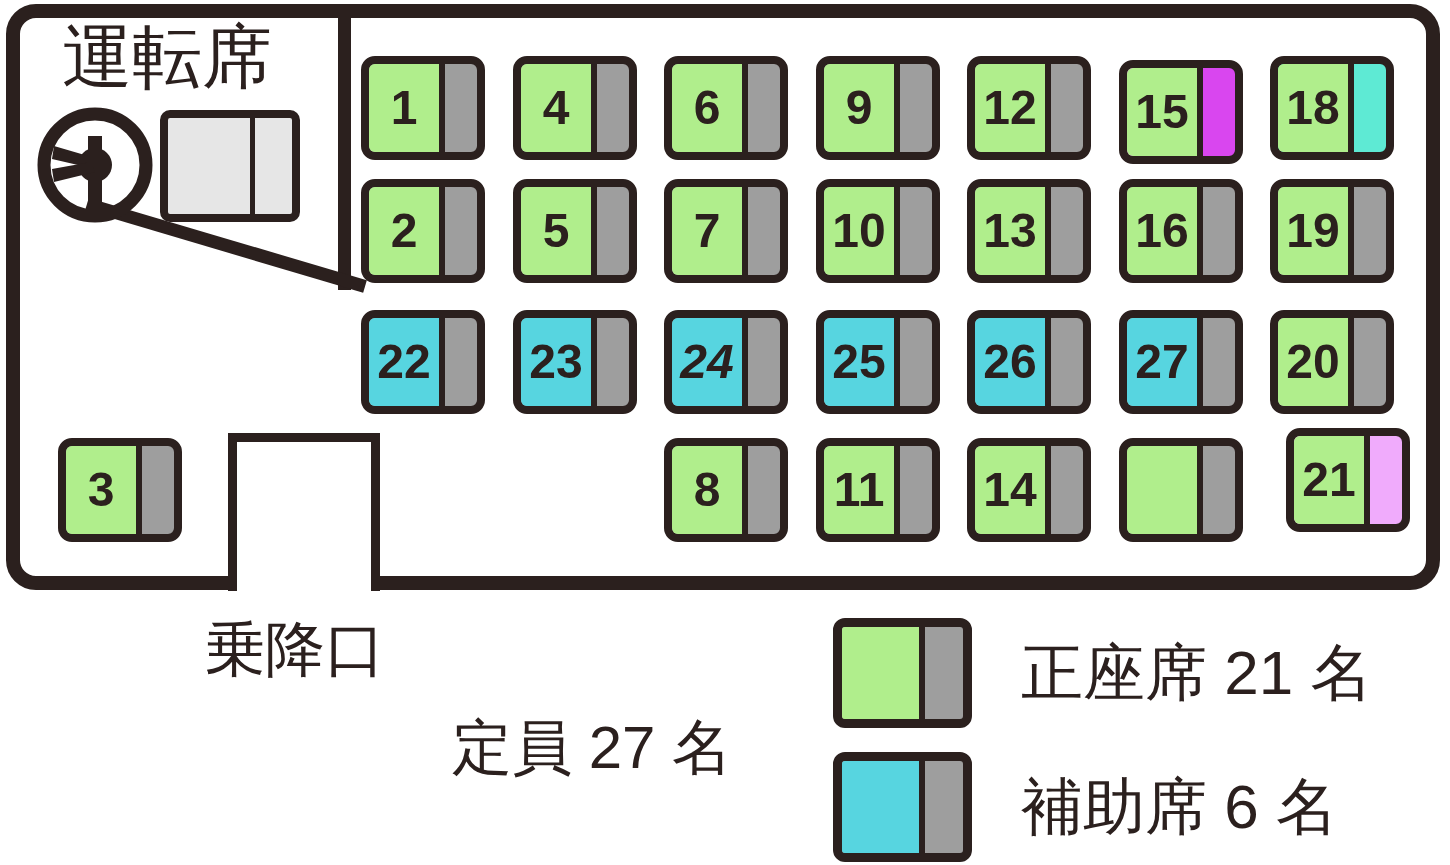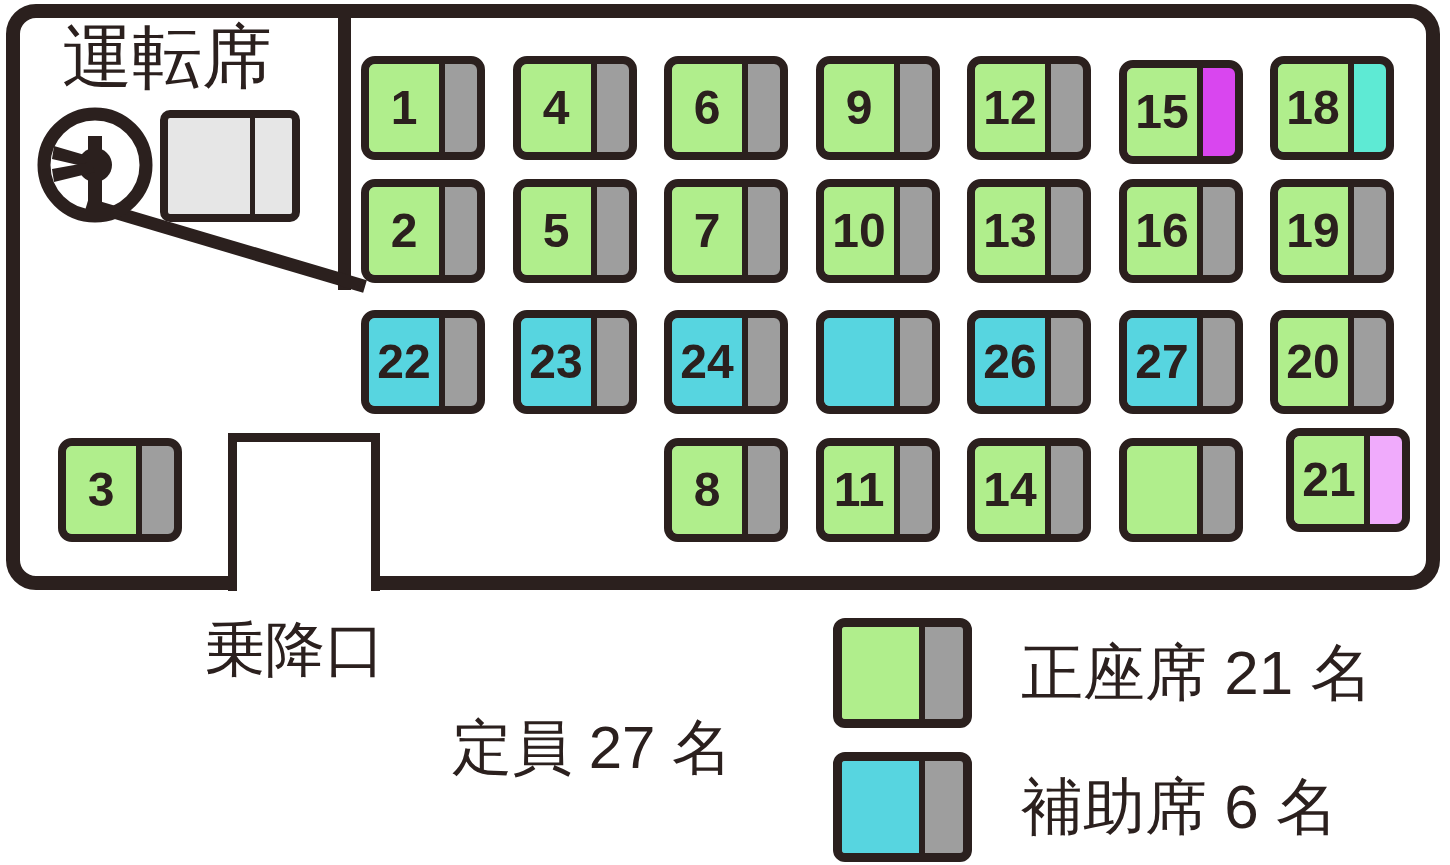--- a/index.html
+++ b/index.html
@@ -277,26 +277,27 @@
         <div class="num">19</div>
       </div>
       <div class="seat" style="left: 361px; top: 310px; background: rgb(158, 158, 158);">
         <div class="cushion" style="background: rgb(87, 213, 224);"></div>
         <div class="num">22</div>
       </div>
       <div class="seat" style="left: 513px; top: 310px; background: rgb(158, 158, 158);">
         <div class="cushion" style="background: rgb(87, 213, 224);"></div>
         <div class="num">23</div>
       </div>
-      <div class="seat" style="left: 664px; top: 310px; background: rgb(158, 158, 158);">
+      <div class="seat" style="left: 664px; top: 310px; background: rgb(158, 158, 158); font-style: italic;">
         <div class="cushion" style="background: rgb(87, 213, 224);"></div>
         <div class="num">24</div>
       </div>
       <div class="seat" style="left: 816px; top: 310px; background: rgb(158, 158, 158);">
         <div class="cushion" style="background: rgb(87, 213, 224);"></div>
+        <div class="num">25</div>
       </div>
       <div class="seat" style="left: 967px; top: 310px; background: rgb(158, 158, 158);">
         <div class="cushion" style="background: rgb(87, 213, 224);"></div>
         <div class="num">26</div>
       </div>
       <div class="seat" style="left: 1119px; top: 310px; background: rgb(158, 158, 158);">
         <div class="cushion" style="background: rgb(87, 213, 224);"></div>
         <div class="num">27</div>
       </div>
       <div class="seat" style="left: 1270px; top: 310px; background: rgb(158, 158, 158);">

